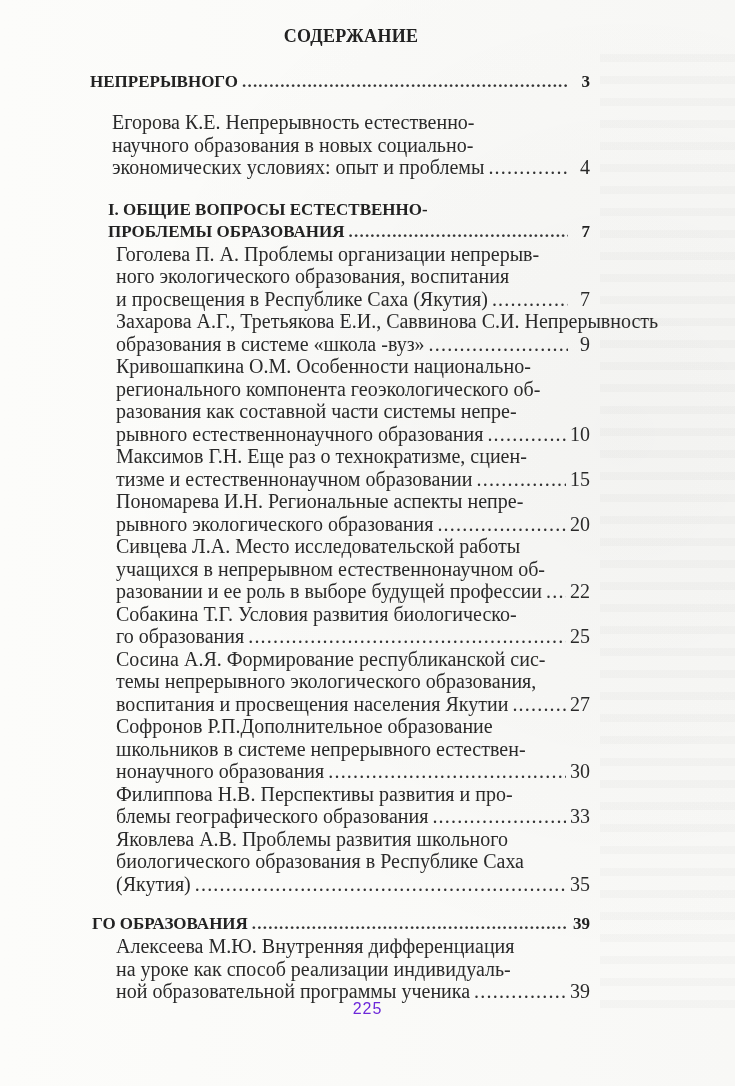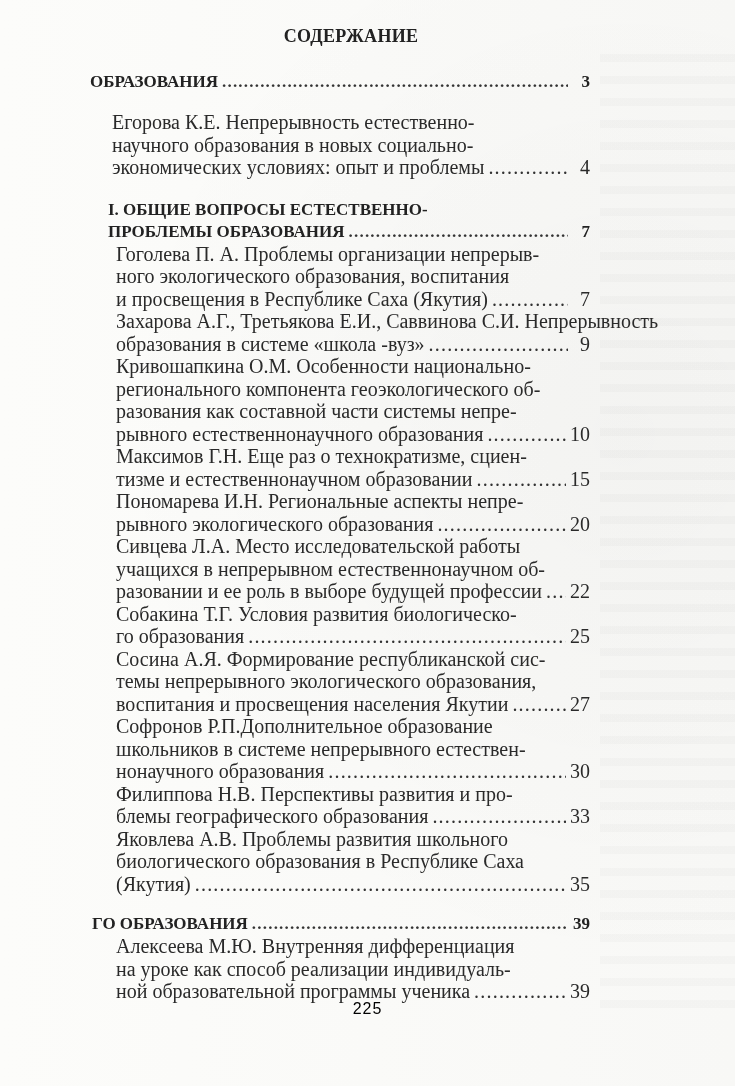--- a/index.html
+++ b/index.html
@@ -84,21 +84,21 @@
   }
   .sec2 { margin-top: 18px; margin-left: 2px; }
   .page-number {
     position: absolute;
     left: 0;
     width: 735px;
     top: 1000px;
     text-align: center;
     font-family: "Liberation Sans", "DejaVu Sans", sans-serif;
     font-size: 16px;
-    color: #000000;
+    color: #6d28d9;
     letter-spacing: 1px;
   }
   .ghost {
     position: absolute;
     left: 600px;
     top: 40px;
     width: 135px;
     height: 980px;
     pointer-events: none;
     background: repeating-linear-gradient(
@@ -114,21 +114,21 @@
 <body>
 
 <div class="bleed"></div>
 <div class="ghost"></div>
 
 <div class="page">
   <div class="title">СОДЕРЖАНИЕ</div>
 
   <div class="entry section preface">
     <span class="last">
-      <span class="txt">ОБРАЗОВАНИЯ</span>
+      <span class="txt">НЕПРЕРЫВНОГО</span>
       <span class="dots"></span>
       <span class="pg">3</span>
     </span>
   </div>
 
   <div class="entry intro-article">
     <span class="line">Егорова К.Е. Непрерывность естественно-</span>
     <span class="line">научного образования в новых социально-</span>
     <span class="last">
       <span class="txt">экономических условиях: опыт и проблемы</span>

